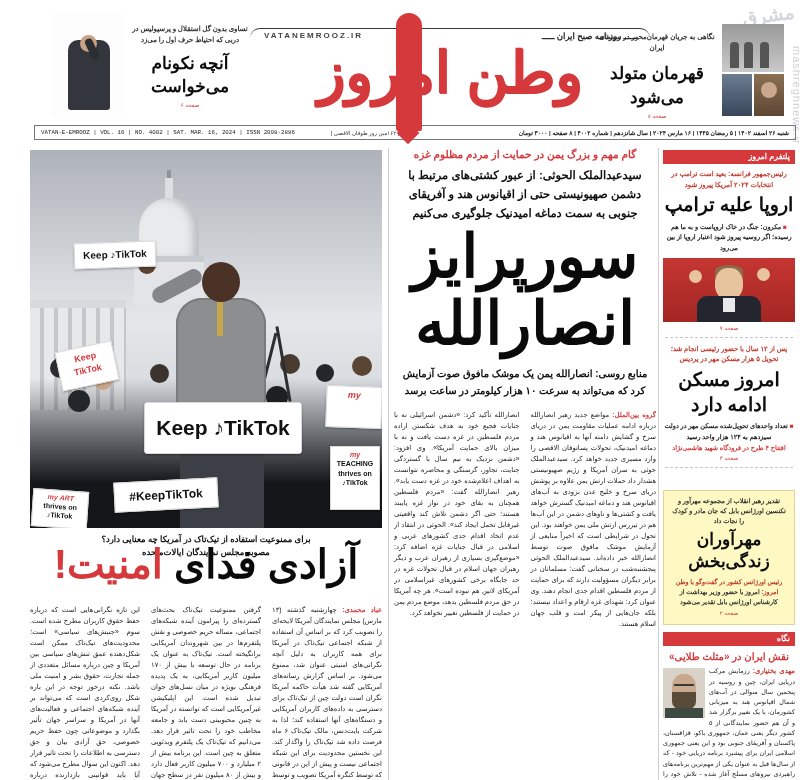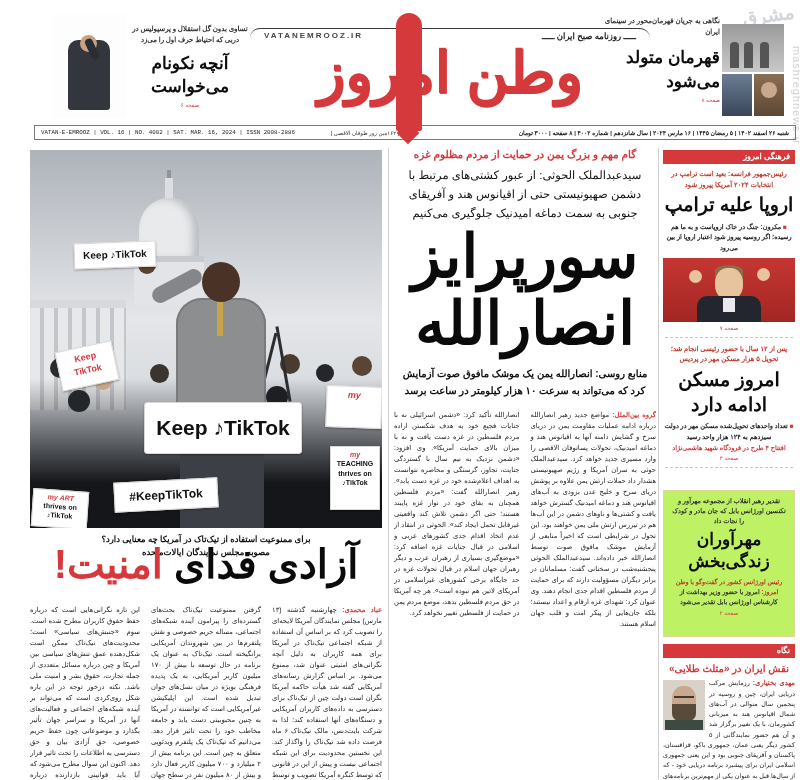--- a/index.html
+++ b/index.html
@@ -28,21 +28,21 @@
   .mast-row { display:flex; justify-content:space-between; padding:2px 14px 0 14px; }
   .mast-site { font-size:8px; letter-spacing:2px; color:#444; font-weight:bold; }
   .mast-tagline { font-size:8.5px; color:#222; font-weight:bold; direction:rtl; }
   .mast-logo { position:relative; text-align:center; margin-top:2px; font-size:57px; font-weight:900; color:#d5393c; line-height:1.05;
                text-shadow:1px 1px 0 #d5393c; letter-spacing:-2px; z-index:3; }
   .mast-ornament { position:absolute; left:36.5%; top:-16px; width:26px; height:118px; background:#d5393c; border-radius:13px 13px 2px 2px; z-index:2; }
   .mast-tip { position:absolute; left:37.5%; top:96px; width:16px; height:16px; background:#d5393c; transform:rotate(45deg); z-index:4; }
 
   
   .tr-promo { position:absolute; right:8px; top:14px; width:200px; height:110px; }
-  .tr-text { position:absolute; right:72px; top:2px; width:126px; }
+  .tr-text { position:absolute; right:72px; top:18px; width:126px; text-align:center; }
   .tr-kicker { font-size:7px; color:#333; font-weight:bold; line-height:1.5; }
   .tr-headline { margin-top:9px; font-size:17px; font-weight:900; color:#0d0d0d; line-height:1.4; }
   .tr-collage { position:absolute; right:8px; top:10px; width:62px; height:92px; }
   .tr-c-top { width:62px; height:48px; background:linear-gradient(#9a9a9a,#c9c9c9); position:relative; overflow:hidden; }
   .tr-c-top i { position:absolute; bottom:4px; width:9px; height:26px; background:#555; border-radius:4px 4px 0 0; }
   .tr-c-bl { position:absolute; left:0; bottom:0; width:30px; height:42px; background:linear-gradient(#6b7c92,#39465a); }
   .tr-c-br { position:absolute; right:0; bottom:0; width:30px; height:42px; background:linear-gradient(#8a6f52,#5d4733); }
   .tr-c-br b { position:absolute; left:7px; top:8px; width:16px; height:16px; border-radius:50%; background:#caa88d; }
 
   
@@ -84,42 +84,42 @@
 
   .caption { position:absolute; left:30px; top:533px; width:352px; text-align:center; font-size:8.5px; font-weight:bold; color:#111; line-height:1.55; }
   .lead-headline { position:absolute; left:30px; top:544px; width:352px; text-align:center; font-size:40px; font-weight:900; line-height:1.0; letter-spacing:-1px; }
   .lead-cols { position:absolute; left:30px; top:604px; width:352px; height:176px; display:flex; gap:11px; direction:rtl; overflow:hidden; }
   .col { flex:1; font-size:6.8px; color:#222; text-align:justify; line-height:1.62; direction:rtl; }
   .byline { color:#d5393c; font-weight:bold; }
 
   
   .main-story { position:absolute; left:394px; top:148px; width:262px; }
   .ms-kicker { text-align:center; font-size:10.5px; font-weight:900; color:#d5393c; }
-  .ms-deck { margin-top:6px; text-align:center; font-size:11.5px; font-weight:400; color:#111; line-height:1.65; direction:rtl; }
+  .ms-deck { margin-top:6px; text-align:center; font-size:11.5px; font-weight:700; color:#111; line-height:1.65; direction:rtl; }
   .ms-h1 { text-align:center; font-size:60px; font-weight:900; color:#0a0a0a; line-height:1.08; letter-spacing:-2px; margin-top:2px; }
   .ms-deck2 { margin-top:8px; text-align:center; font-size:10px; font-weight:900; color:#111; line-height:1.7; direction:rtl; }
   .ms-cols { margin-top:10px; height:318px; display:flex; gap:11px; direction:rtl; overflow:hidden; }
 
   
   .sidebar { position:absolute; left:663px; top:150px; width:132px; }
   .sb-bar { position:relative; background:#d5393c; color:#fff; height:14px; font-size:8px; font-weight:bold; line-height:14px; padding:0 5px; text-align:right; direction:rtl; }
   .sb-kicker { margin-top:5px; text-align:center; font-size:6.8px; font-weight:bold; color:#c0392b; line-height:1.55; direction:rtl; }
   .sb-headline { margin-top:3px; text-align:center; font-size:19px; font-weight:900; color:#0d0d0d; line-height:1.3; direction:rtl; }
   .sb-bullet { margin-top:4px; text-align:center; font-size:6.5px; font-weight:bold; color:#222; line-height:1.6; direction:rtl; }
   .sb-bullet .bq { color:#d5393c; }
   .sb-redline { margin-top:2px; text-align:center; font-size:6.5px; font-weight:bold; color:#d5393c; direction:rtl; }
   .sb-pageref { text-align:center; font-size:5.5px; color:#d5393c; margin-top:3px; }
   .sb-sep { border-top:1px dashed #c6c6c6; margin:6px 2px; position:relative; }
   .macron { position:relative; margin-top:5px; width:132px; height:64px; background:linear-gradient(#c53632,#a32623); overflow:hidden; }
   .mc-head { position:absolute; left:52px; top:10px; width:28px; height:32px; background:#e8c49e; border-radius:45%; }
   .mc-hair { position:absolute; left:52px; top:7px; width:28px; height:12px; background:#8a6b4c; border-radius:50% 50% 0 0; }
   .mc-suit { position:absolute; left:34px; top:38px; width:64px; height:26px; background:#23262e; border-radius:10px 10px 0 0; }
   .mc-shirt { position:absolute; left:60px; top:40px; width:12px; height:14px; background:#e9e9ec; }
   .mc-hand { position:absolute; width:13px; height:13px; background:#e8c49e; border-radius:50%; }
-  .yellow-box { margin-top:22px; background:#bef264; border:1px solid #e3d49a; padding:5px 5px 20px; }
+  .yellow-box { margin-top:22px; background:#fef9c3; border:1px solid #e3d49a; padding:5px 5px 8px; }
   .yb-kicker { font-size:6.5px; font-weight:bold; color:#333; text-align:center; line-height:1.55; direction:rtl; }
   .yb-headline { margin-top:3px; text-align:center; font-size:17px; font-weight:900; color:#0d0d0d; line-height:1.3; direction:rtl; }
   .yb-deck { margin-top:3px; font-size:6.3px; text-align:center; color:#333; font-weight:bold; line-height:1.6; direction:rtl; }
   .yb-deck .lead-in { color:#c0392b; }
   .negah { margin-top:7px; }
   .ng-headline { margin-top:5px; text-align:center; font-size:10px; font-weight:900; color:#d5393c; direction:rtl; }
   .ng-body { margin-top:4px; font-size:6.4px; color:#222; text-align:justify; line-height:1.6; direction:rtl; height:158px; overflow:hidden; }
   .ng-photo { float:left; width:42px; height:50px; margin:2px 4px 2px 0; background:#d8d2c8; position:relative; overflow:hidden; }
   .ng-face { position:absolute; left:9px; top:6px; width:24px; height:28px; background:#caa88d; border-radius:45%; }
   .ng-beard { position:absolute; left:9px; top:24px; width:24px; height:18px; background:#5a4a3a; border-radius:0 0 45% 45%; }
@@ -262,21 +262,21 @@
     <div class="ms-cols">
       <div class="col">
         <span class="byline">گروه بین‌الملل:</span>
         <span>مواضع جدید رهبر انصارالله درباره ادامه عملیات مقاومت یمن در دریای سرخ و گشایش دامنه آنها به اقیانوس هند و دماغه امیدنیک، تحولات پساتوفان الاقصی را وارد مسیری جدید خواهد کرد. سیدعبدالملک حوثی به سران آمریکا و رژیم صهیونیستی هشدار داد حملات ارتش یمن علاوه بر پوشش دریای سرخ و خلیج عدن بزودی به آب‌های اقیانوس هند و دماغه امیدنیک گسترش خواهد یافت و کشتی‌ها و ناوهای دشمن در این آب‌ها هم در تیررس ارتش ملی یمن خواهند بود. این تحول در شرایطی است که اخیراً منابعی از آزمایش موشک مافوق صوت توسط انصارالله خبر داده‌اند. سیدعبدالملک الحوثی پنجشنبه‌شب در سخنانی گفت: مسلمانان در برابر دیگران مسؤولیت دارند که برای حمایت از مردم فلسطین اقدام جدی انجام دهند. وی عنوان کرد: شهدای غزه ارقام و اعداد نیستند؛ بلکه جان‌هایی از پیکر امت و قلب جهان اسلام هستند.</span>
       </div>
       <div class="col">انصارالله تأکید کرد: «دشمن اسرائیلی نه با جنایات فجیع خود به هدف شکستن اراده مردم فلسطین در غزه دست یافت و نه با میزان بالای حمایت آمریکا». وی افزود: «دشمن نزدیک به نیم سال با گستردگی جنایت، تجاوز، گرسنگی و محاصره نتوانست به اهداف اعلام‌شده خود در غزه دست یابد». رهبر انصارالله گفت: «مردم فلسطین همچنان به بقای خود در نوار غزه پایبند هستند؛ حتی اگر دشمن تلاش کند واقعیتی غیرقابل تحمل ایجاد کند». الحوثی در انتقاد از عدم اتخاذ اقدام جدی کشورهای عربی و اسلامی در قبال جنایات غزه اضافه کرد: «موضع‌گیری بسیاری از رهبران عرب و دیگر رهبران جهان اسلام در قبال تحولات غزه در حد جایگاه برخی کشورهای غیراسلامی در آمریکای لاتین هم نبوده است». هر چه آمریکا در حق مردم فلسطین بدهد، موضع مردم یمن در حمایت از فلسطین تغییر نخواهد کرد.</div>
     </div>
   </div>
 
   <div class="sidebar">
-    <div class="sb-bar">فرهنگی امروز</div>
+    <div class="sb-bar">پلتفرم امروز</div>
 
     <div class="sb-kicker">رئیس‌جمهور فرانسه: بعید است ترامپ در انتخابات ۲۰۲۴ آمریکا پیروز شود</div>
     <div class="sb-headline">اروپا علیه ترامپ</div>
     <div class="sb-bullet">
       <span class="bq">■</span>
       <span>مکرون: جنگ در خاک اروپاست و به ما هم رسیده؛ اگر روسیه پیروز شود اعتبار اروپا از بین می‌رود</span>
     </div>
     <div class="macron">
       <div class="mc-hand" style="left:26px;top:12px"></div>
       <div class="mc-hand" style="left:94px;top:10px"></div>

